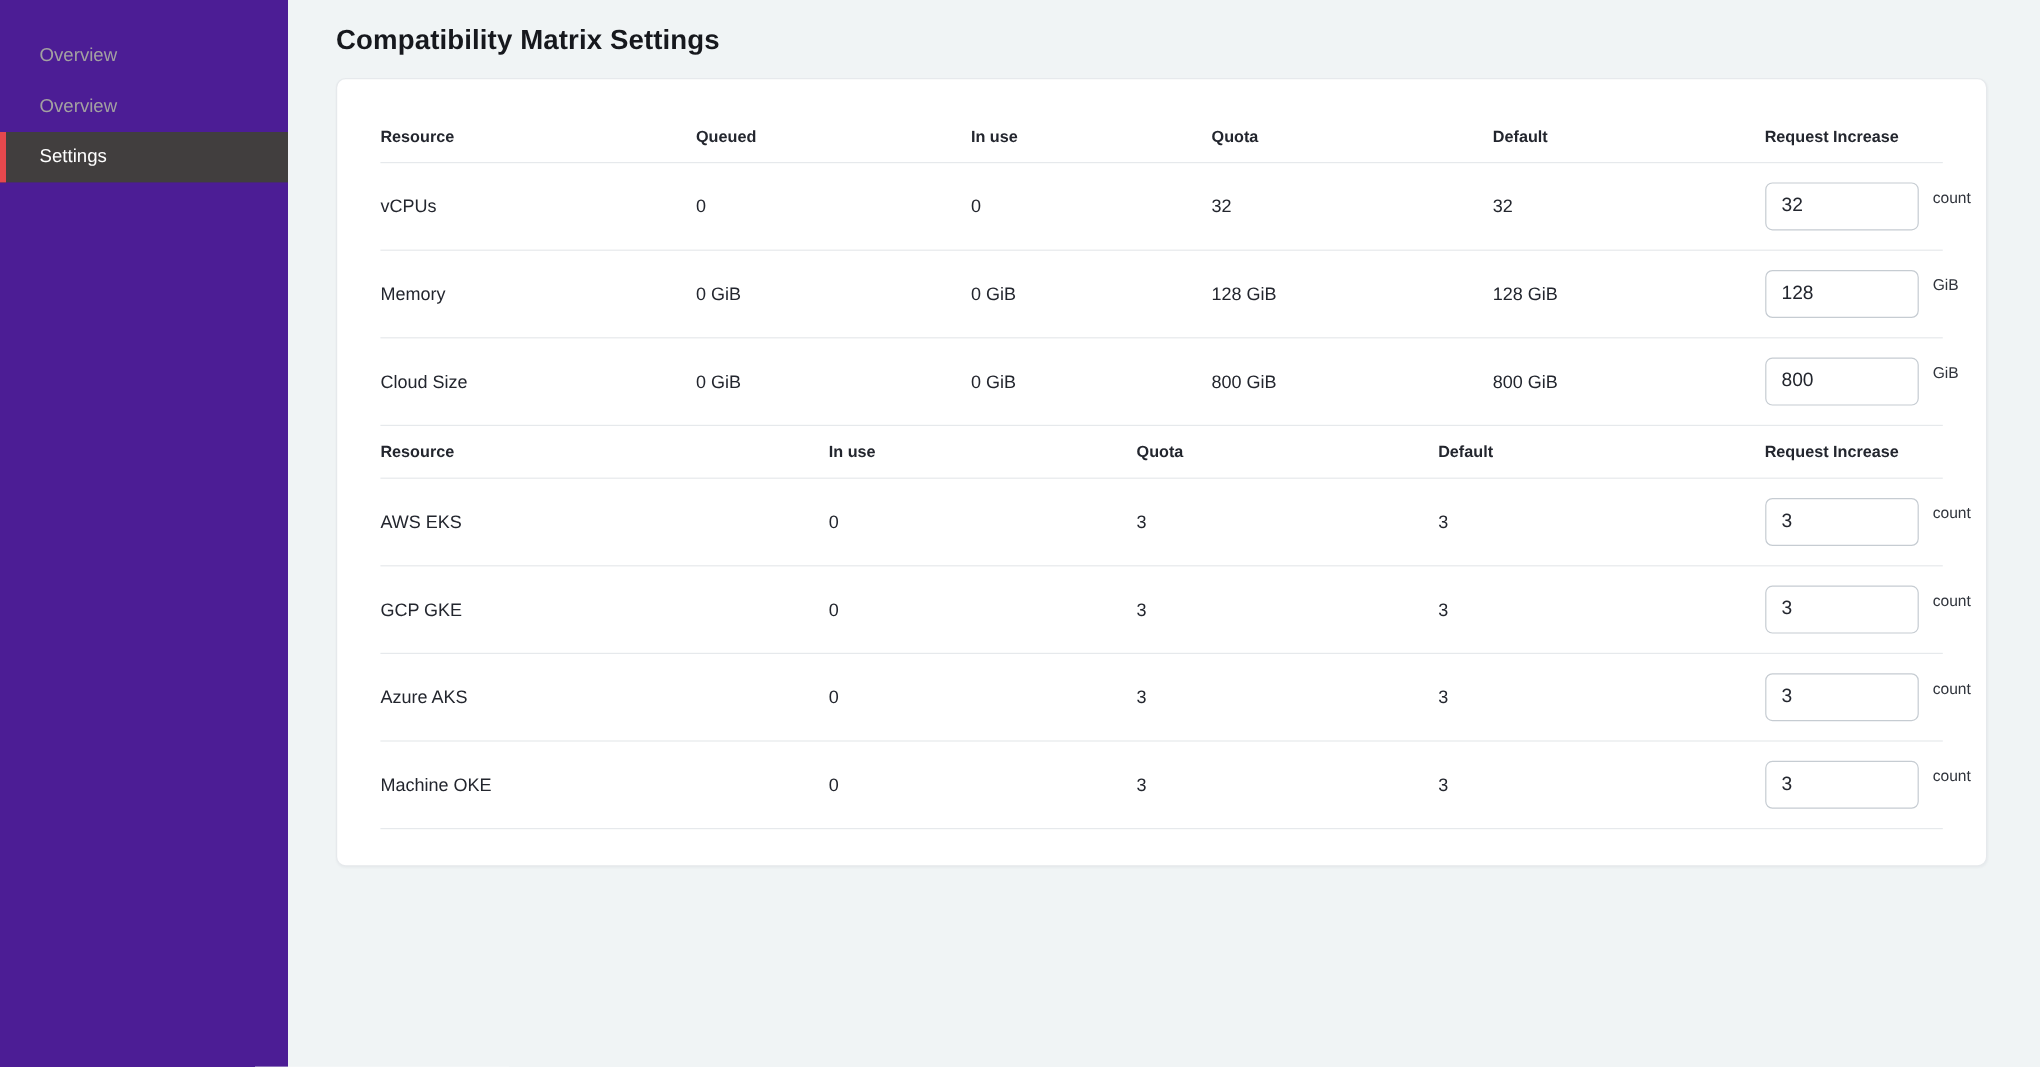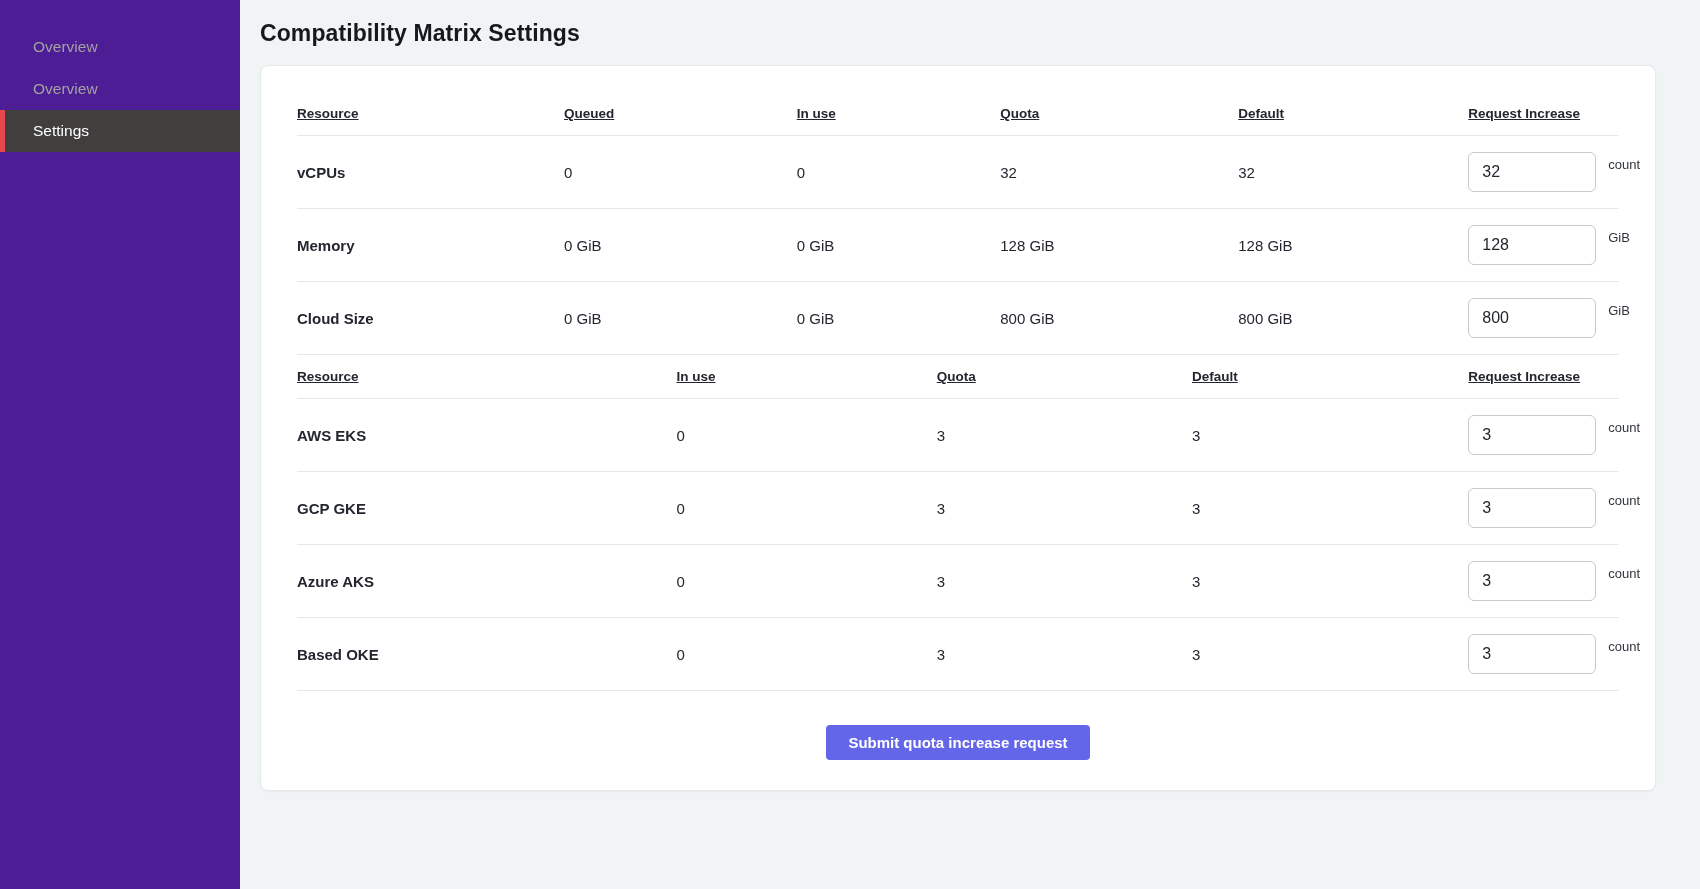--- a/index.html
+++ b/index.html
@@ -32,20 +32,21 @@
     color: #ffffff;
     border-left: 5px solid #e5484d;
     font-weight: 400;
   }
 
   
   .main {
     flex: 1;
     padding: 14px 44px 16px 20px;
     overflow: hidden;
+    margin-left: 20px;
   }
   .page-title {
     font-size: 23px;
     font-weight: 700;
     color: #16181d;
     margin: 6px 0 18px 0;
     letter-spacing: 0.1px;
   }
   .card {
     background: #ffffff;
@@ -79,28 +80,27 @@
   .cloud-table .trow{ grid-template-columns: 28.7% 19.7% 19.3% 20.9% 1fr; }
 
   .trow.thead { min-height: 44px; }
   .trow.tbody { min-height: 73px; }
 
   .hcell {
     font-size: 13.5px;
     font-weight: 700;
     color: #23262e;
     padding-right: 10px;
-    text-decoration: underline;
   }
   .cell {
     font-size: 15px;
     color: #23262e;
     padding-right: 10px;
   }
-  .cell.resource { font-weight: 700; }
+  .cell.resource { font-weight: 400; }
 
   .req-cell { display: flex; align-items: center; }
   .qty-input {
     width: 128px;
     height: 40px;
     padding: 0 13px;
     font-size: 16px;
     color: #23262e;
     font-family: "Liberation Sans", "DejaVu Sans", sans-serif;
     border: 1px solid #c6ccd2;
@@ -237,30 +237,27 @@
           <div class="cell">0</div>
           <div class="cell">3</div>
           <div class="cell">3</div>
           <div class="cell req-cell">
             <input class="qty-input" type="text" value="3" style="">
             <span class="unit">count</span>
           </div>
         </div>
 
         <div class="trow tbody">
-          <div class="cell resource">Based OKE</div>
+          <div class="cell resource">Machine OKE</div>
           <div class="cell">0</div>
           <div class="cell">3</div>
           <div class="cell">3</div>
           <div class="cell req-cell">
             <input class="qty-input" type="text" value="3" style="">
             <span class="unit">count</span>
           </div>
         </div>
       </div>
 
-      <div class="submit-row">
-        <button class="submit-btn">Submit quota increase request</button>
-      </div>
 
     </section>
   </main>
 </div>
 
 </body></html>

